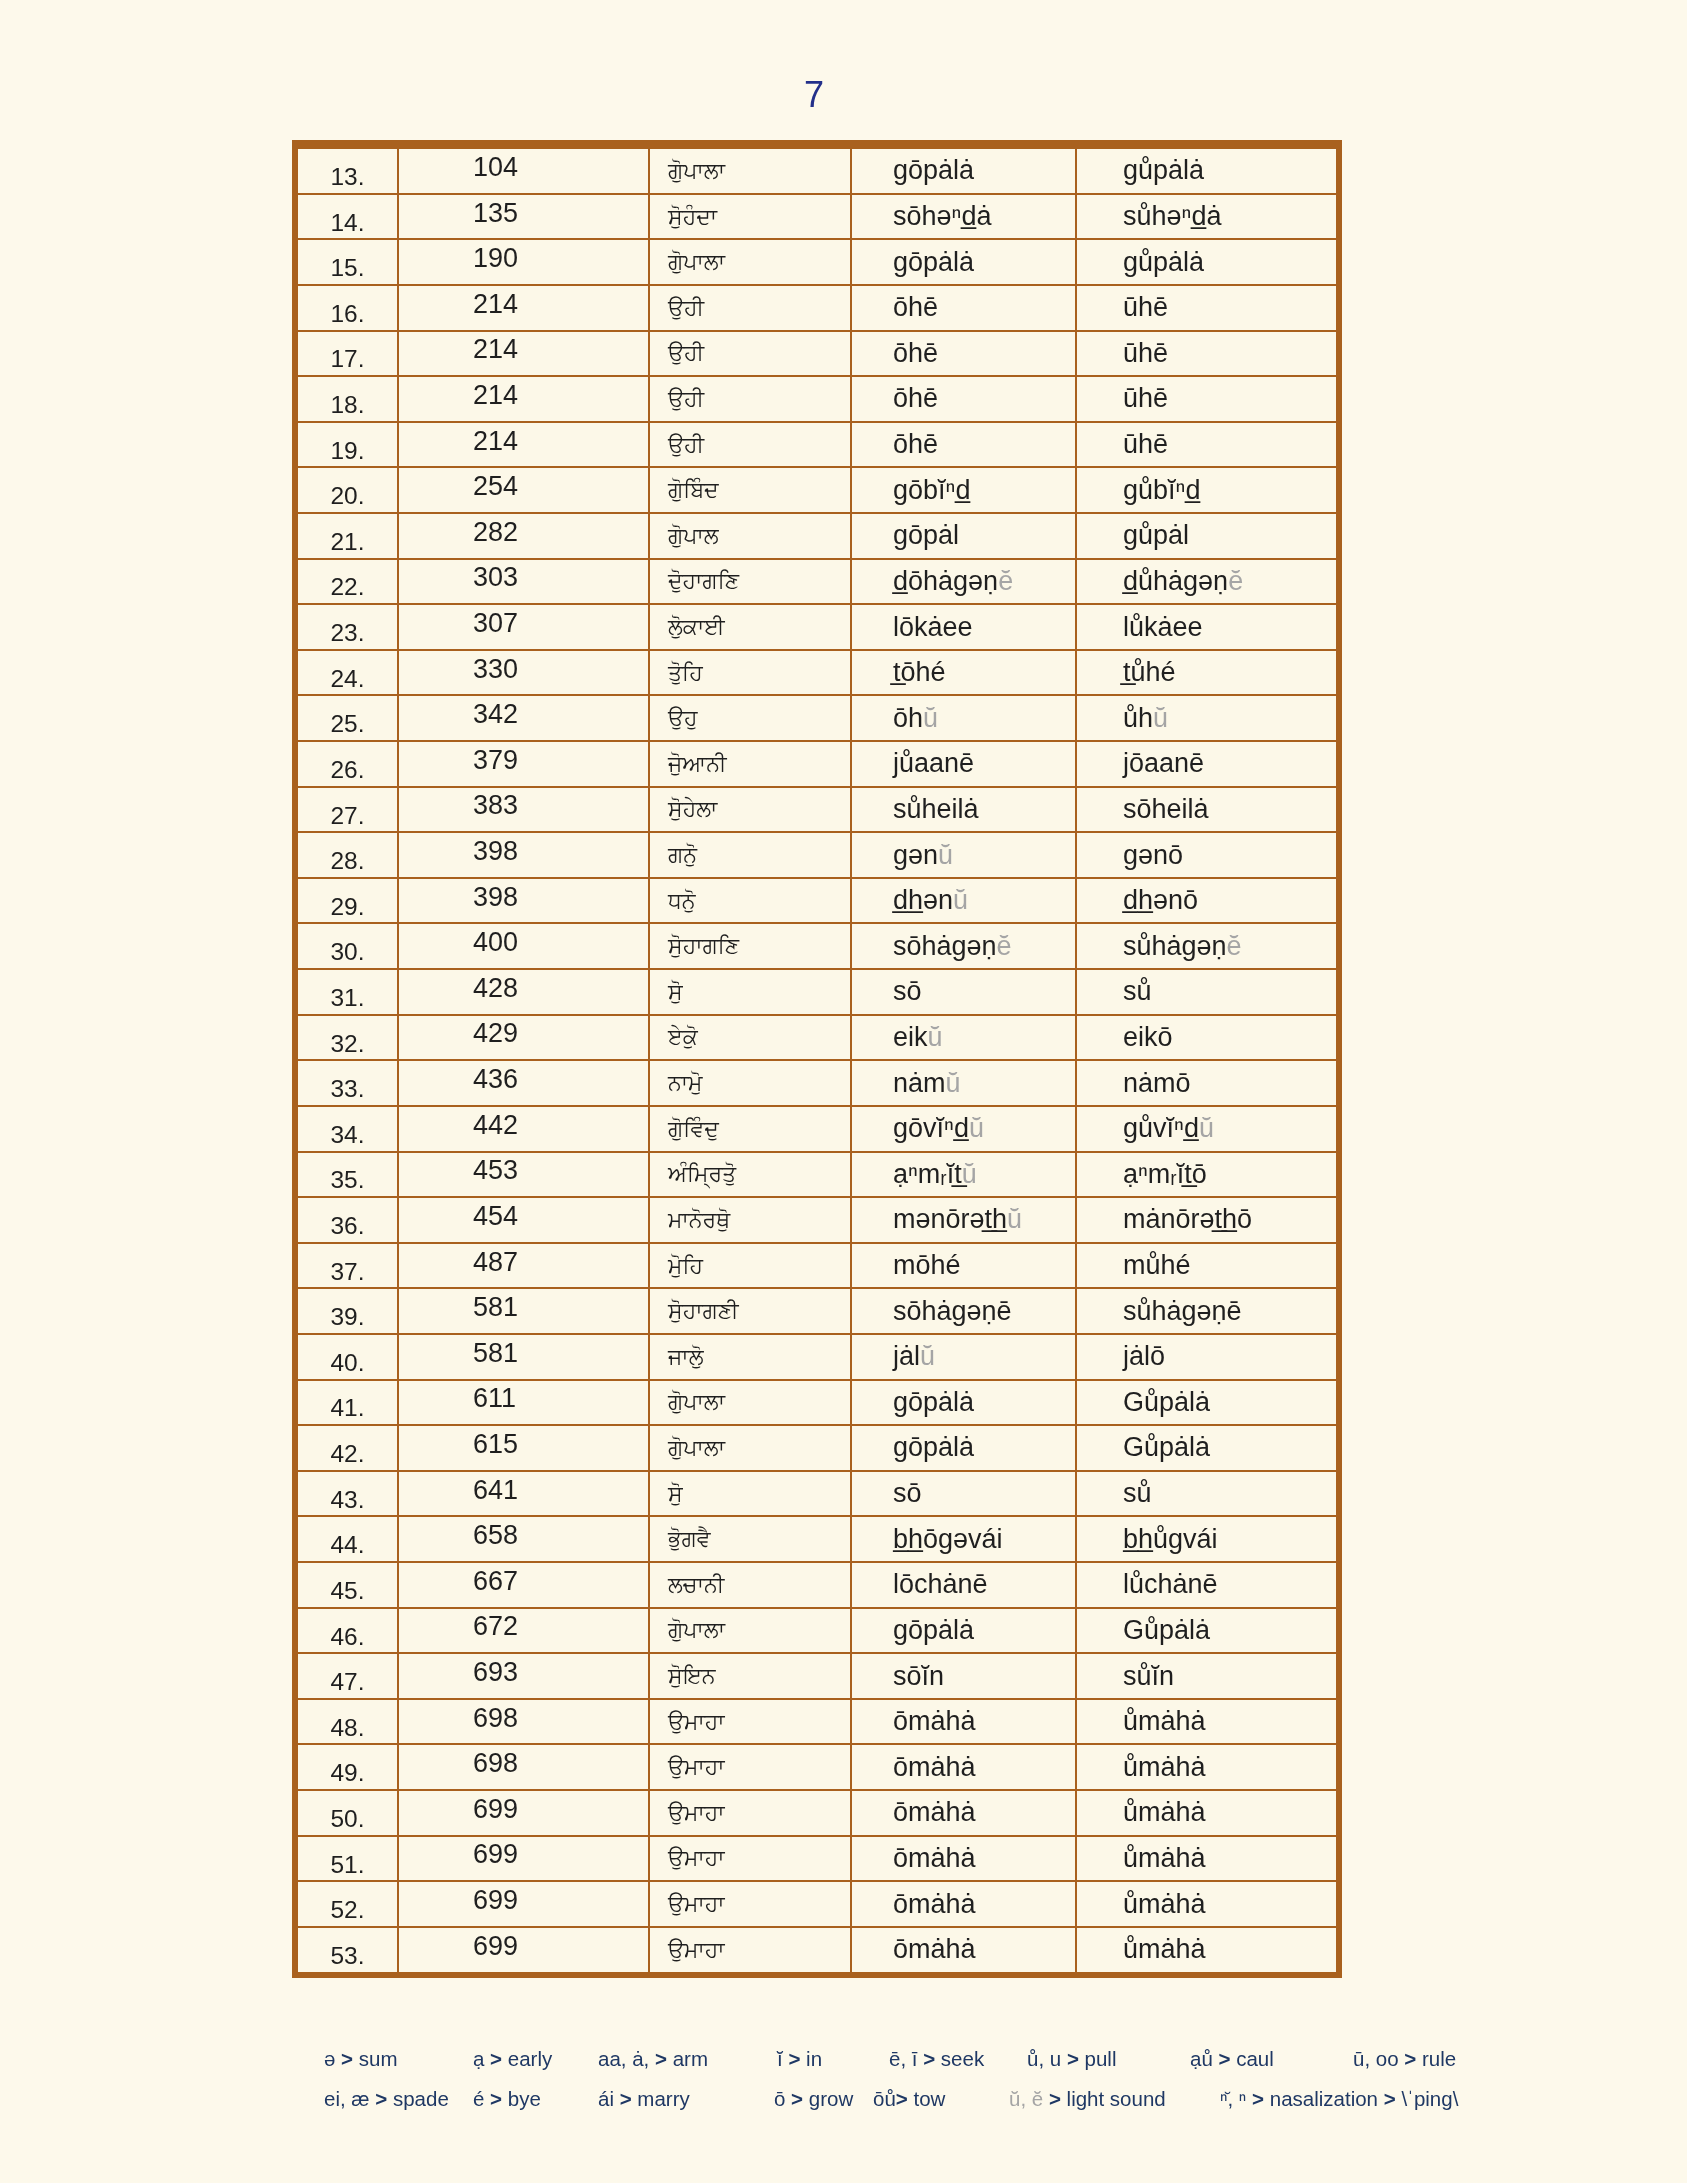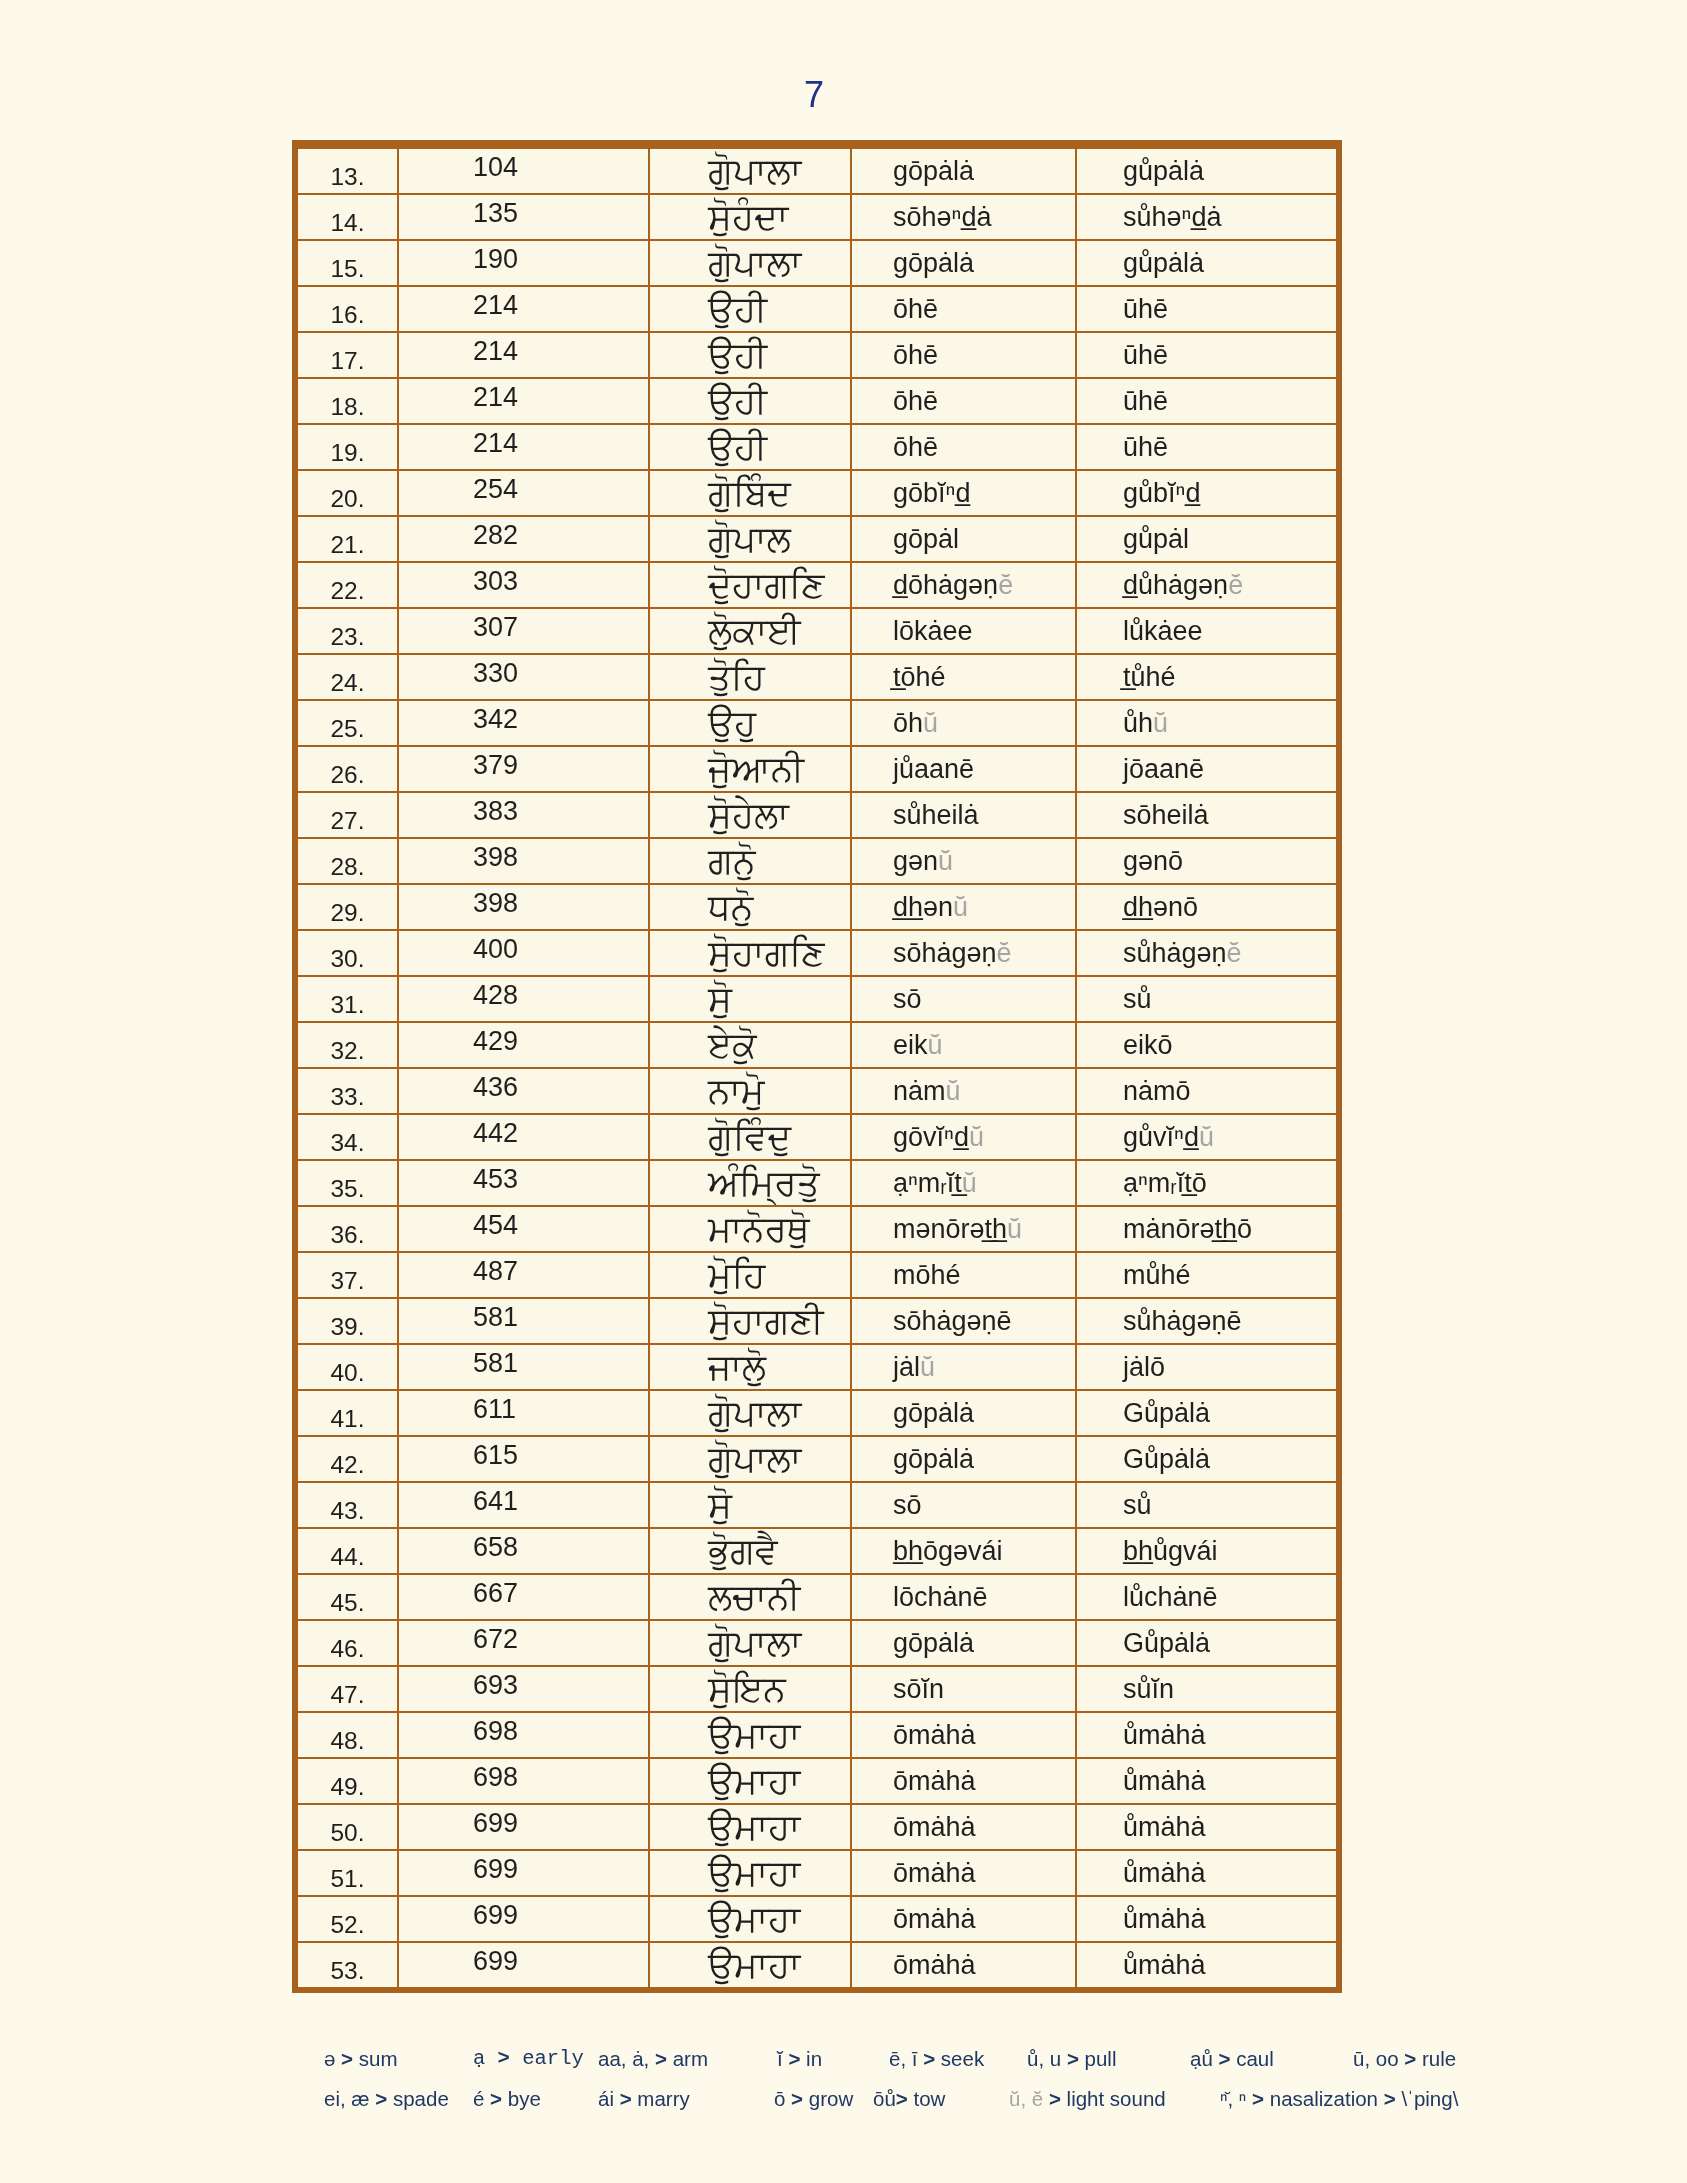--- a/index.html
+++ b/index.html
@@ -42,42 +42,42 @@
   col.c-t1{width:225px;}
   col.c-t2{width:263px;}
   td.no{
     text-align:center;font-size:24.5px;
     padding-top:13.2px;
   }
   td.num{
     font-size:27px;padding-left:74px;padding-bottom:8px;
   }
   td.gur{
-    font-size:36px;padding-left:58px;
+    font-size:22px;padding-left:18px;
     font-family:Liberation Sans, sans-serif;
   }
   td.t1{font-size:27px;padding-left:41px;}
   td.t2{font-size:27px;padding-left:46px;}
   .gray{color:#A5A5A5;}
   .b{font-weight:bold;}
   
   .legend{
     position:absolute;left:0;top:0;width:1687px;height:2183px;
     pointer-events:none;
   }
   .legend-item{
     position:absolute;
     font-size:20.5px;color:#1F3864;
     white-space:nowrap;
     margin-left:36px;
   }
   .l1 .legend-item{top:2047px;}
   .l2 .legend-item{top:2087px;text-align:right;}
   .l1 .legend-item:nth-child(1){left:288px;}
-  .l1 .legend-item:nth-child(2){left:437px;font-family:Liberation Mono, monospace;}
+  .l1 .legend-item:nth-child(2){left:437px;}
   .l1 .legend-item:nth-child(3){left:562px;}
   .l1 .legend-item:nth-child(4){left:741px;}
   .l1 .legend-item:nth-child(5){left:853px;}
   .l1 .legend-item:nth-child(6){left:991px;}
   .l1 .legend-item:nth-child(7){left:1154px;}
   .l1 .legend-item:nth-child(8){left:1317px;}
   .l2 .legend-item:nth-child(1){left:288px;}
   .l2 .legend-item:nth-child(2){left:437px;}
   .l2 .legend-item:nth-child(3){left:562px;}
   .l2 .legend-item:nth-child(4){left:738px;}

